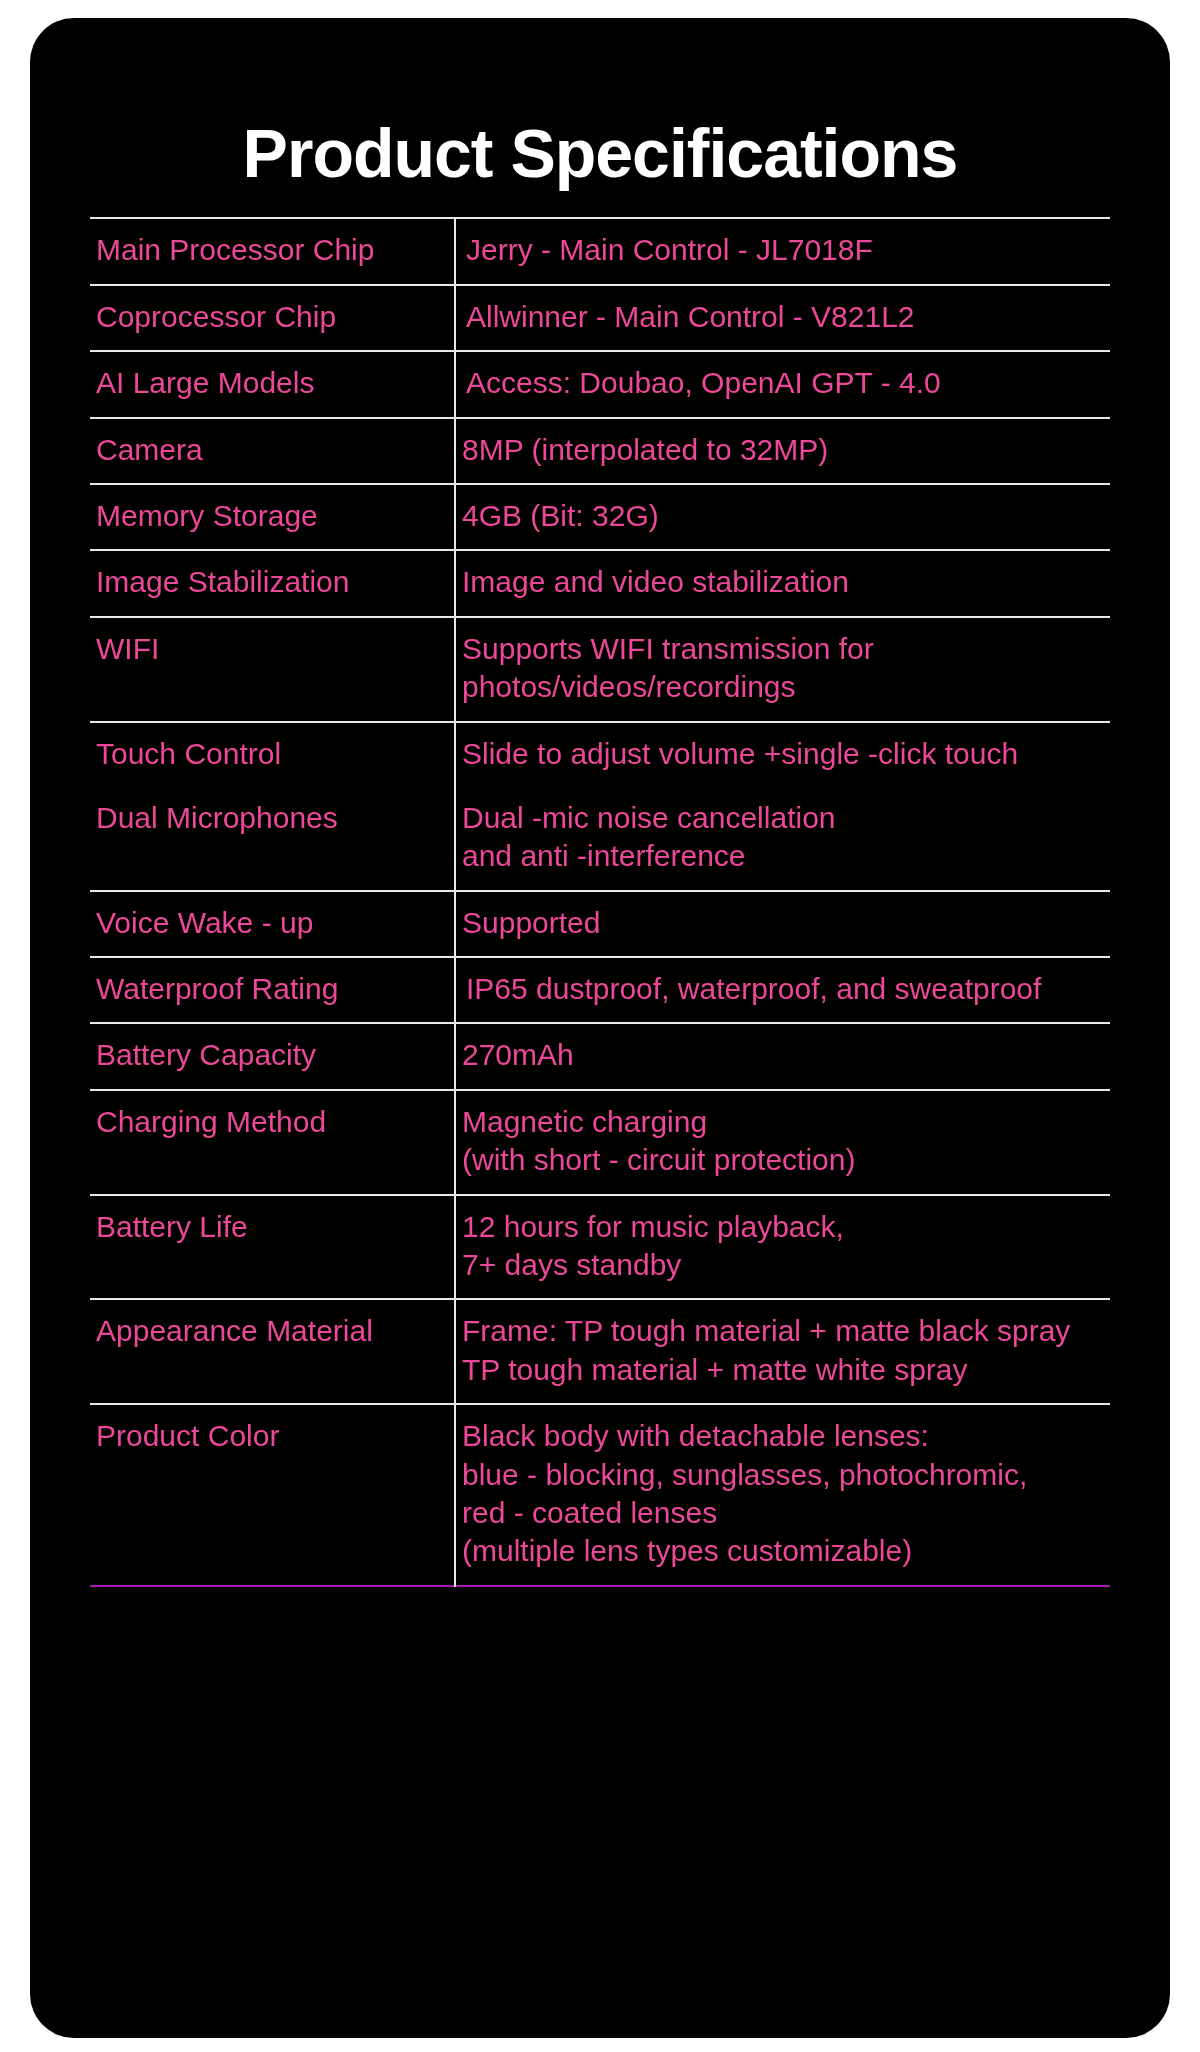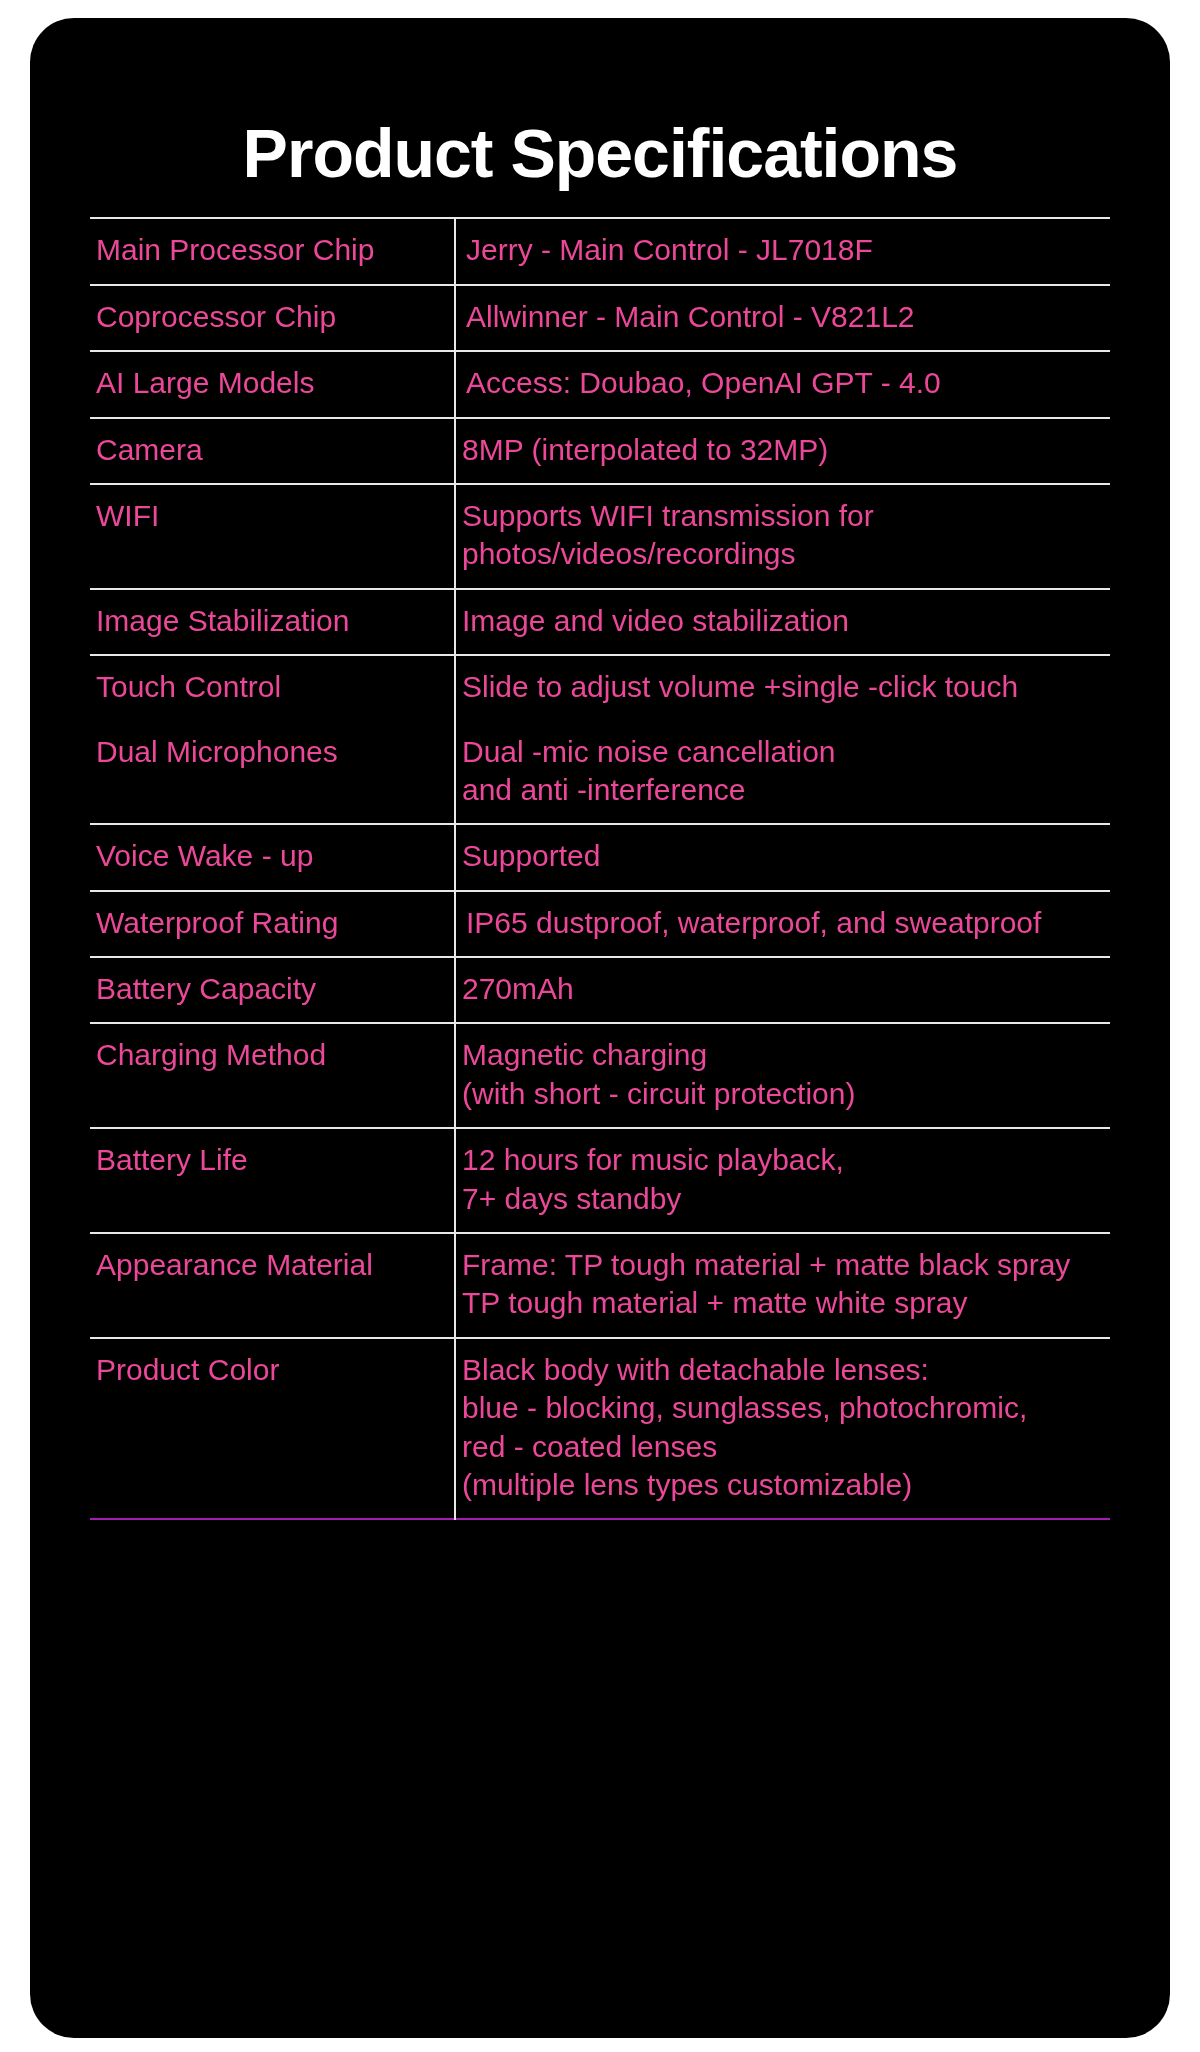--- a/index.html
+++ b/index.html
@@ -99,28 +99,32 @@
           <td class="value center">Allwinner - Main Control - V821L2</td>
         </tr>
         <tr>
           <td class="label">AI Large Models</td>
           <td class="value center">Access: Doubao, OpenAI GPT - 4.0</td>
         </tr>
         <tr>
           <td class="label">Camera</td>
           <td class="value">8MP (interpolated to 32MP)</td>
         </tr>
+        <tr>
+          <td class="label">Memory Storage</td>
+          <td class="value">4GB (Bit: 32G)</td>
+        </tr>
+        <tr class="tall">
+          <td class="label">Image Stabilization</td>
+          <td class="value">Image and video stabilization</td>
+        </tr>
         <tr class="tall">
           <td class="label">WIFI</td>
           <td class="value">Supports WIFI transmission for
 photos/videos/recordings</td>
-        </tr>
-        <tr class="tall">
-          <td class="label">Image Stabilization</td>
-          <td class="value">Image and video stabilization</td>
         </tr>
         <tr>
           <td class="label">Touch Control</td>
           <td class="value">Slide to adjust volume +single -click touch</td>
         </tr>
         <tr class="tall" style="border-top:none">
           <td class="label">Dual Microphones</td>
           <td class="value">Dual -mic noise cancellation
 and anti -interference</td>
         </tr>

